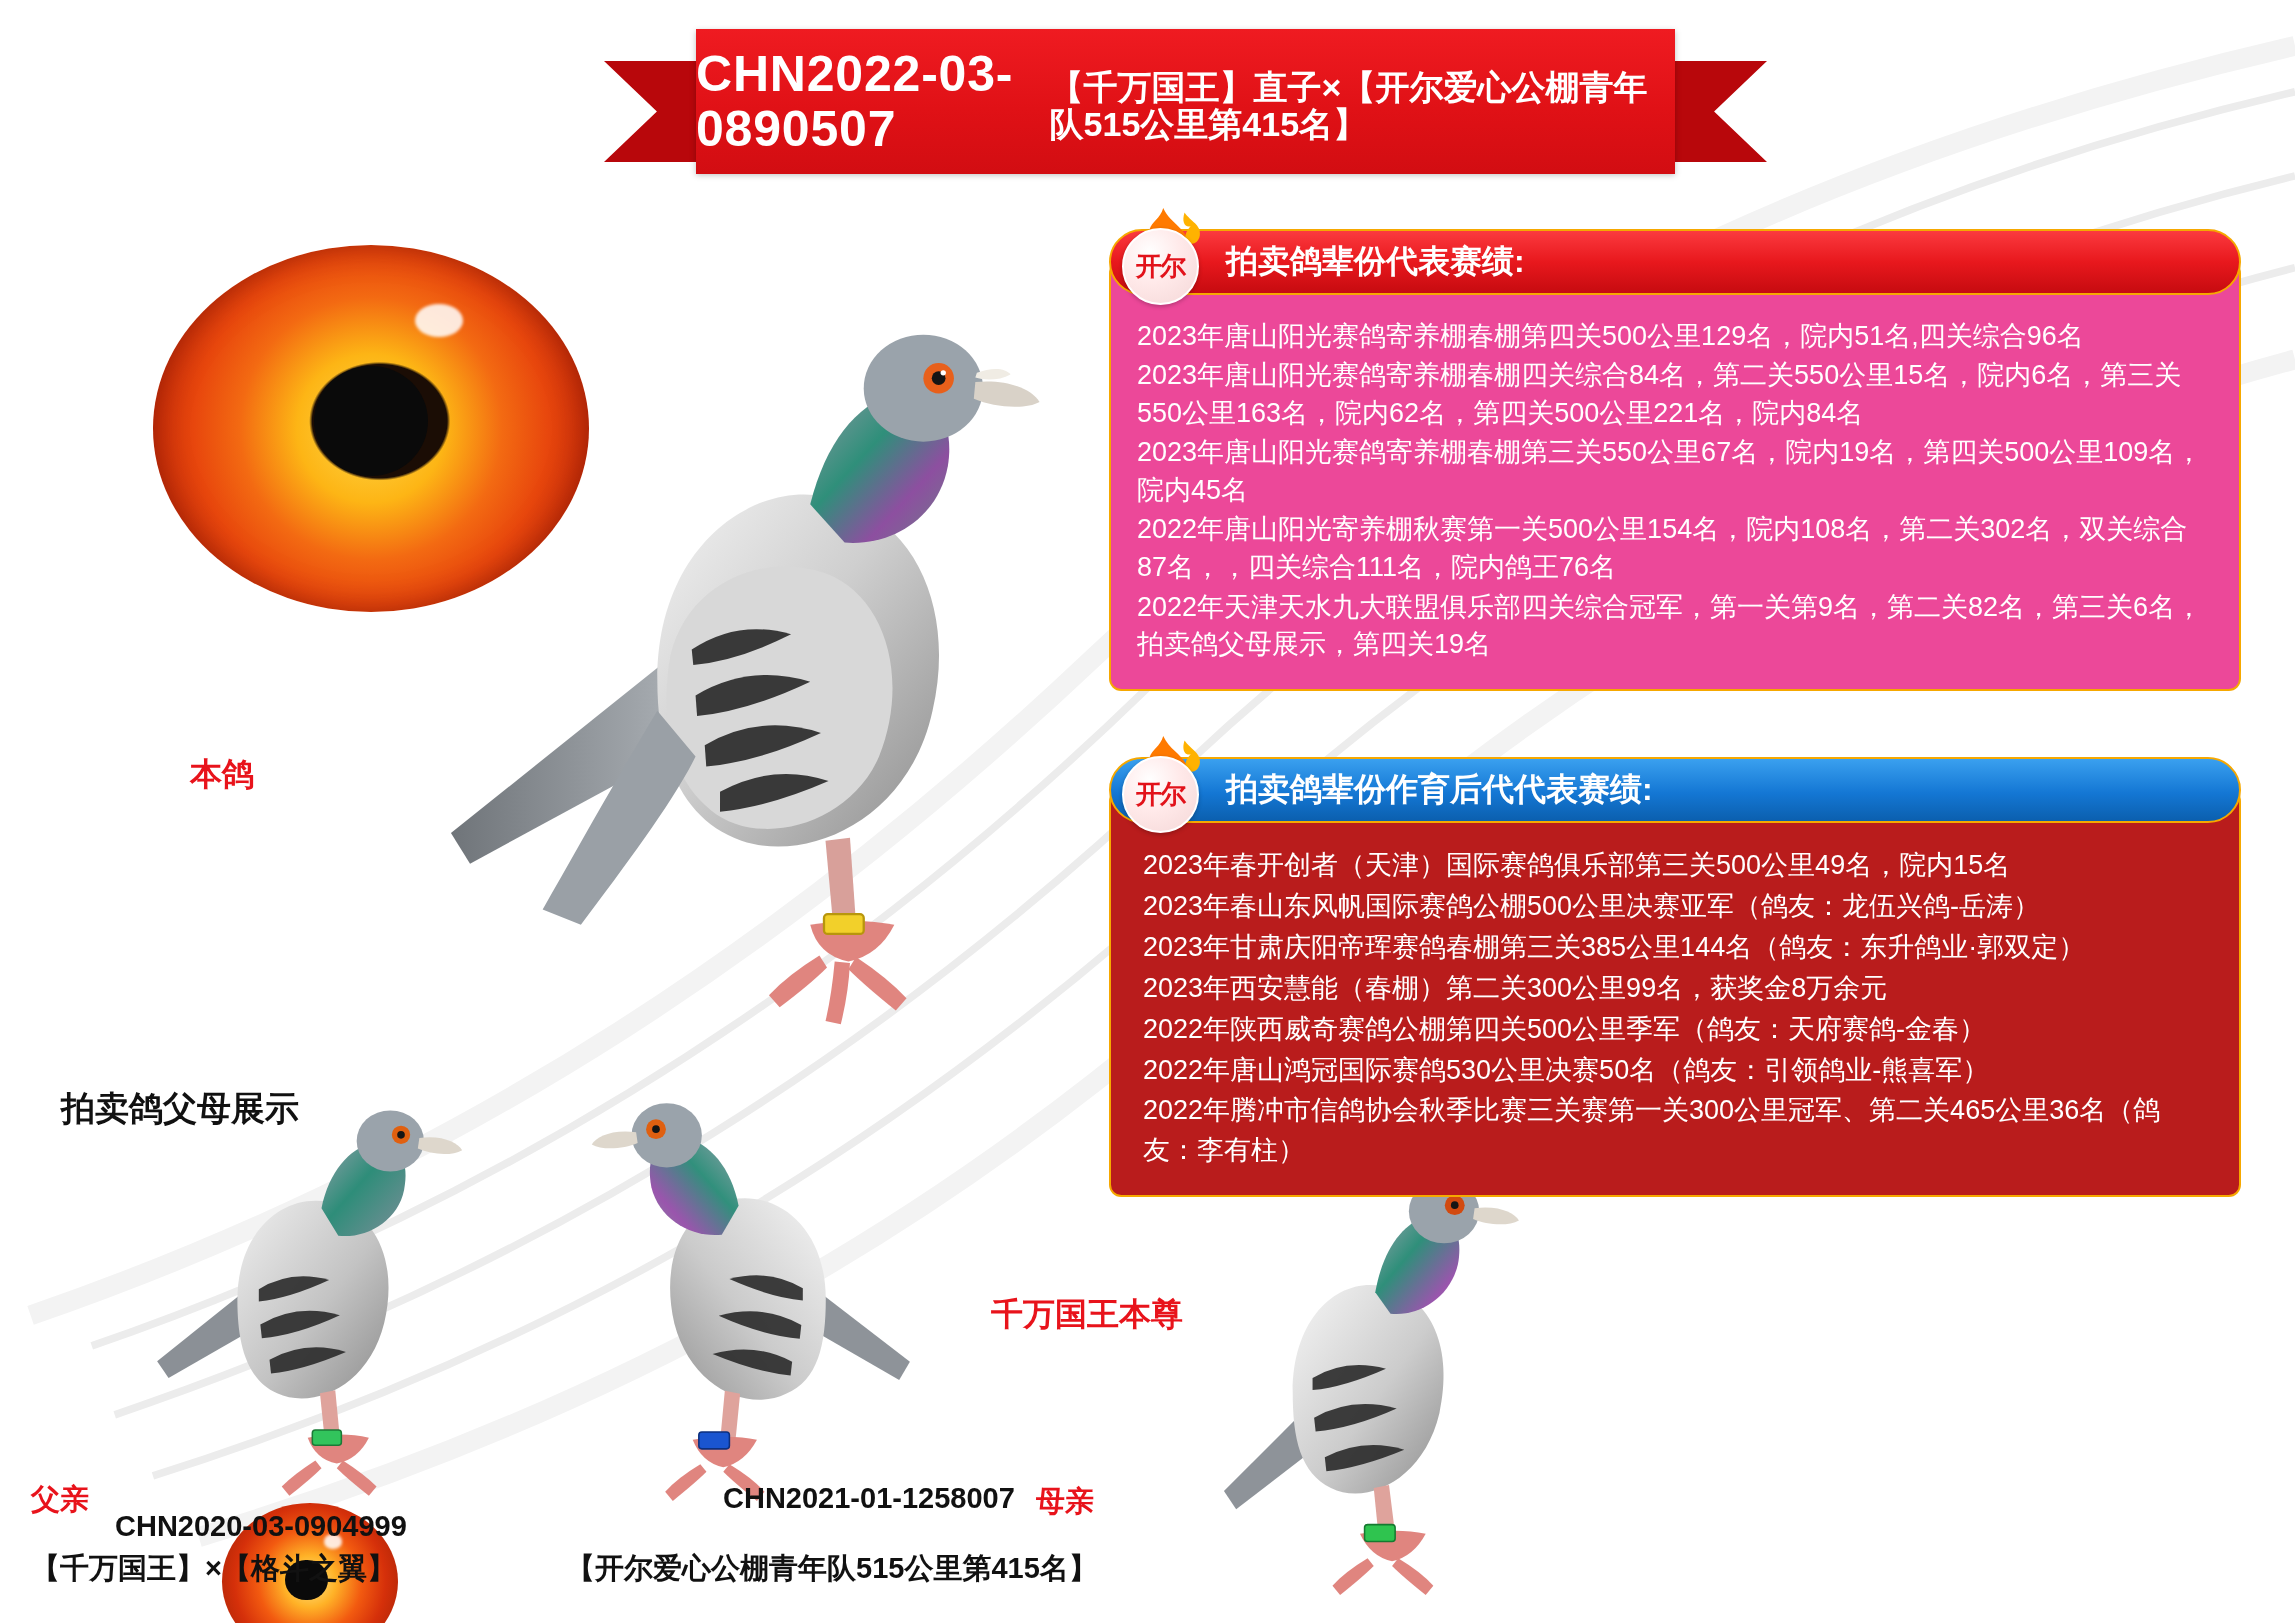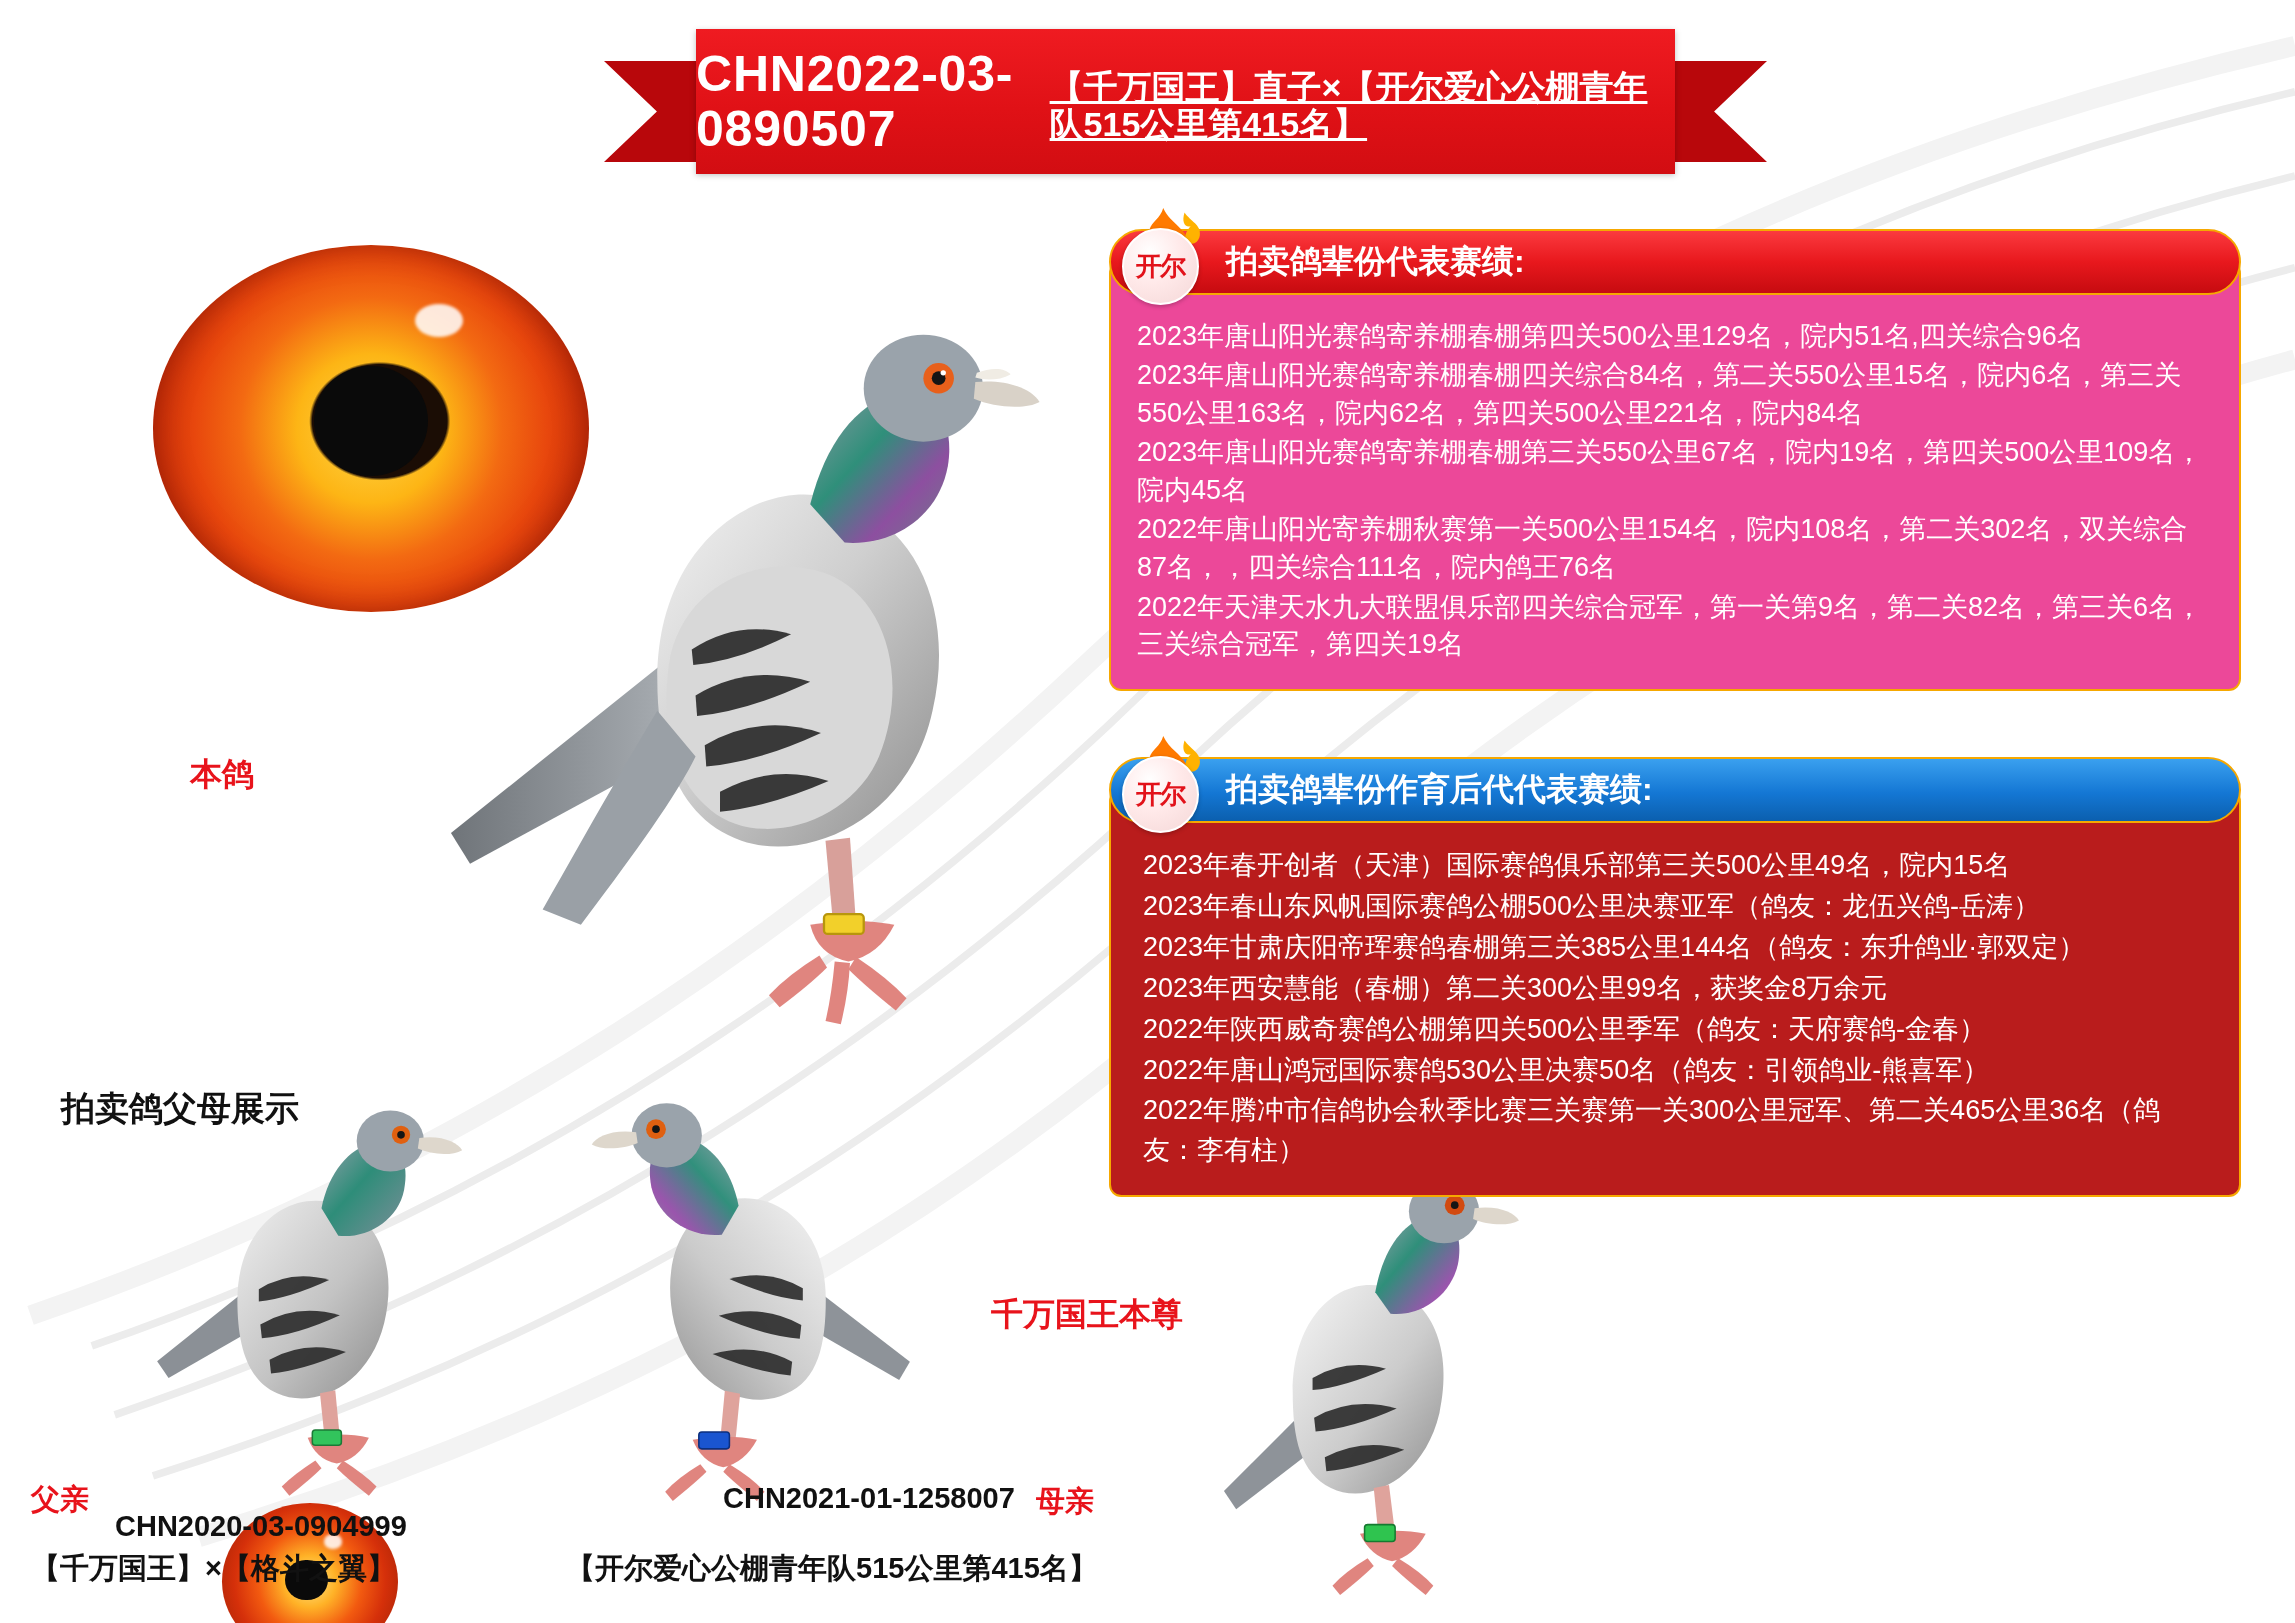--- a/index.html
+++ b/index.html
@@ -69,21 +69,20 @@
     font-weight: bold;
     letter-spacing: 0.8px;
     line-height: 1.1;
   }
   .ribbon-sub {
     color: #ffffff;
     font-size: 34px;
     font-weight: bold;
     margin-top: 9px;
     line-height: 1.1;
-    text-decoration: underline;
   }
 
   
   .panel {
     position: absolute;
     z-index: 4;
     border-radius: 23px;
   }
   .panel-header {
     position: relative;
@@ -324,21 +323,21 @@
       </svg>
       <div class="flame-circle">开尔</div>
     </div>
     <span>拍卖鸽辈份代表赛绩:</span>
   </div>
   <div class="panel-body red">
     <div class="record-line">2023年唐山阳光赛鸽寄养棚春棚第四关500公里129名，院内51名,四关综合96名</div>
     <div class="record-line">2023年唐山阳光赛鸽寄养棚春棚四关综合84名，第二关550公里15名，院内6名，第三关550公里163名，院内62名，第四关500公里221名，院内84名</div>
     <div class="record-line">2023年唐山阳光赛鸽寄养棚春棚第三关550公里67名，院内19名，第四关500公里109名，院内45名</div>
     <div class="record-line">2022年唐山阳光寄养棚秋赛第一关500公里154名，院内108名，第二关302名，双关综合87名，，四关综合111名，院内鸽王76名</div>
-    <div class="record-line">2022年天津天水九大联盟俱乐部四关综合冠军，第一关第9名，第二关82名，第三关6名，三关综合冠军，第四关19名</div>
+    <div class="record-line">2022年天津天水九大联盟俱乐部四关综合冠军，第一关第9名，第二关82名，第三关6名，拍卖鸽父母展示，第四关19名</div>
   </div>
 </div>
 
 <div class="panel" id="panel-offspring">
   <div class="panel-header blue">
     <div class="flame-badge">
       <svg viewBox="0 0 126 126" width="96" height="96">
         <path d="M62 4 C 72 26, 94 30, 96 54 C 98 76, 74 84, 62 76 C 52 70, 56 56, 62 48 C 50 54, 40 44, 44 32 C 47 22, 58 18, 62 4 Z" fill="#ff7a00"></path>
         <path d="M90 10 C 98 22, 112 26, 110 40 C 108 52, 96 54, 92 46 C 89 40, 94 32, 98 28 C 90 30, 86 22, 90 10 Z" fill="#ffb200"></path>
       </svg>

